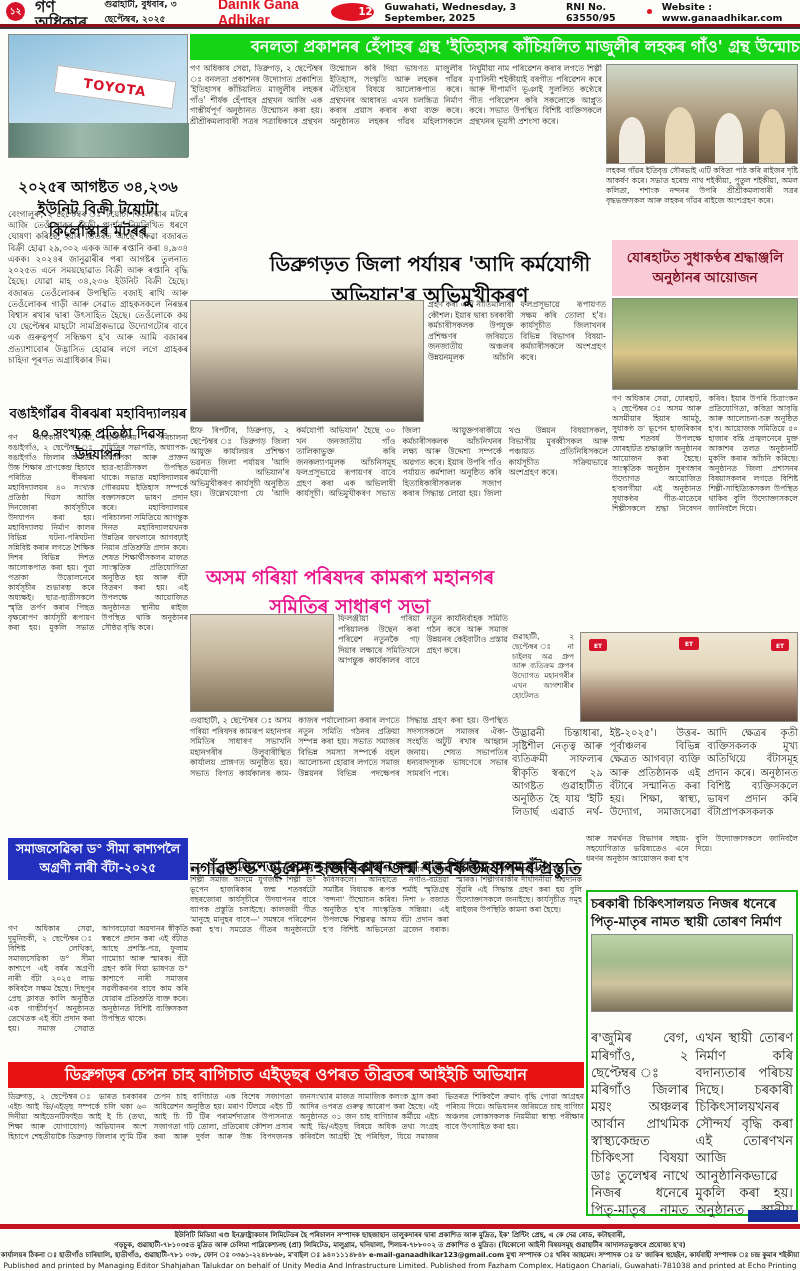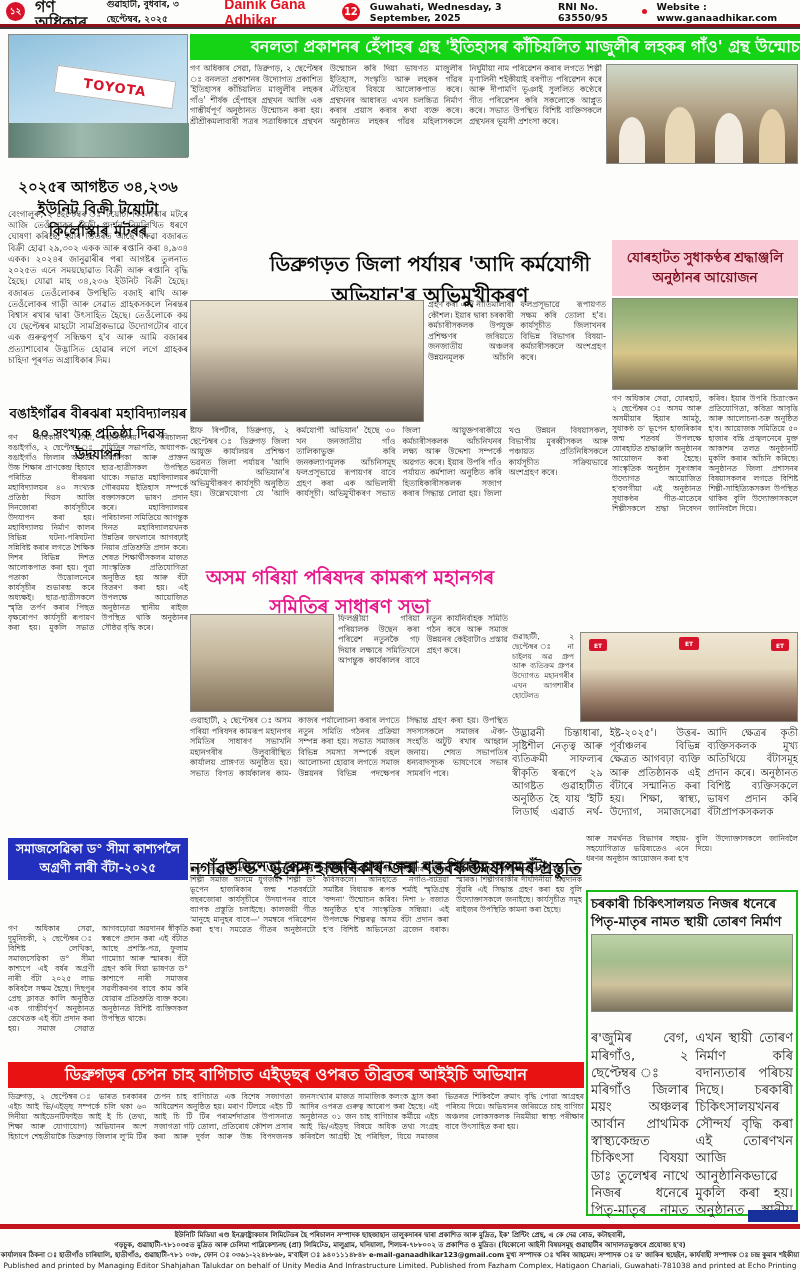--- a/index.html
+++ b/index.html
@@ -16,21 +16,21 @@
   
   #masthead{left:0;top:0;width:800px;height:23px;display:flex;align-items:center;gap:10px;padding:0 6px;box-sizing:border-box;}
   #logo-badge{width:19px;height:19px;border-radius:50%;background:#d6132a;color:#fff;font-size:9px;font-weight:bold;
               display:flex;align-items:center;justify-content:center;flex:0 0 auto;}
   #logo-stack{line-height:1;}
   #logo-top{font-size:6px;color:#d6132a;font-weight:bold;display:block;}
   #logo-main{font-size:16px;font-weight:bold;color:#161616;display:block;}
   #mast-date-as{font-size:9px;font-weight:bold;}
   #mast-title-en{font-size:14px;font-weight:bold;color:#e01322;font-family:"Liberation Sans",sans-serif;}
   #page-badge{width:18px;height:18px;border-radius:50%;background:#e01322;color:#fff;font-size:10px;font-weight:bold;
-              display:flex;align-items:center;justify-content:center;flex:0 0 auto;}
+              display:flex;align-items:center;justify-content:center;flex:0 0 auto;padding-left:25px;}
   #mast-date-en{font-size:9.5px;font-weight:bold;}
   #mast-rni{font-size:9.5px;font-weight:bold;}
   .red-dot{width:5px;height:5px;border-radius:50%;background:#e01322;display:inline-block;flex:0 0 auto;}
   #mast-web{font-size:9.5px;font-weight:bold;}
   #mast-rule{left:0;top:24px;width:800px;height:0;border-top:3px solid #8e1016;box-shadow:0 2px 0 #3a3a3a;}
 
   
   #toyota-photo{left:8px;top:34px;width:180px;height:124px;background:linear-gradient(160deg,#8fc0dd 0%,#bcdcee 45%,#d9e9f2 100%);}
   #toyota-sign{position:absolute;left:46px;top:38px;width:118px;height:26px;background:#fff;border:1px solid #b6b6b6;
                display:flex;align-items:center;justify-content:center;transform:rotate(8deg);}
@@ -152,20 +152,21 @@
   <div class="abs body-text cols2" id="seema-body">গণ অধিকাৰ সেৱা, দুমুনিচকী, ২ ছেপ্টেম্বৰ ঃ বিশিষ্ট লেখিকা, সমাজসেৱিকা ড° সীমা কাশ্যপে এই বৰ্ষৰ অগ্ৰণী নাৰী বঁটা ২০২৫ লাভ কৰিবলৈ সক্ষম হৈছে। দিছপুৰ প্ৰেছ ক্লাবত কালি অনুষ্ঠিত এক গাম্ভীৰ্যপূৰ্ণ অনুষ্ঠানত তেখেতক এই বঁটা প্ৰদান কৰা হয়। সমাজ সেৱাত আগবঢ়োৱা অৱদানৰ স্বীকৃতি স্বৰূপে প্ৰদান কৰা এই বঁটাত আছে প্ৰশস্তি-পত্ৰ, ফুলাম গামোচা আৰু স্মাৰক। বঁটা গ্ৰহণ কৰি দিয়া ভাষণত ড° কাশ্যপে নাৰী সমাজৰ সৱলীকৰণৰ বাবে কাম কৰি যোৱাৰ প্ৰতিশ্ৰুতি ব্যক্ত কৰে। অনুষ্ঠানত বিশিষ্ট ব্যক্তিসকল উপস্থিত থাকে।</div>
 
   <div class="abs" id="banalata-banner">বনলতা প্ৰকাশনৰ হেঁপাহৰ গ্ৰন্থ 'ইতিহাসৰ কাঁচিয়লিত মাজুলীৰ লহকৰ গাঁও' গ্ৰন্থ উন্মোচন</div>
   <div class="abs body-text cols3" id="banalata-body">গণ অধিকাৰ সেৱা, ডিব্ৰুগড়, ২ ছেপ্টেম্বৰ ঃ বনলতা প্ৰকাশনৰ উদ্যোগত প্ৰকাশিত 'ইতিহাসৰ কাঁচিয়লিত মাজুলীৰ লহকৰ গাঁও' শীৰ্ষক হেঁপাহৰ গ্ৰন্থখন আজি এক গাম্ভীৰ্যপূৰ্ণ অনুষ্ঠানত উন্মোচন কৰা হয়। শ্ৰীশ্ৰীকমলাবাৰী সত্ৰৰ সত্ৰাধিকাৰে গ্ৰন্থখন উন্মোচন কৰি দিয়া ভাষণত মাজুলীৰ ইতিহাস, সংস্কৃতি আৰু লহকৰ গাঁৱৰ ঐতিহ্যৰ বিষয়ে আলোকপাত কৰে। গ্ৰন্থখনৰ আধাৰত এখন চলচ্চিত্ৰ নিৰ্মাণ কৰাৰ প্ৰয়াস কৰাৰ কথা ব্যক্ত কৰে। অনুষ্ঠানত লহকৰ গাঁৱৰ মহিলাসকলে নিৰ্ঘুমীয়া নাম পৰিৱেশন কৰাৰ লগতে শিল্পী মৃণালিনী শইকীয়াই বৰগীত পৰিৱেশন কৰে আৰু দীপামণি ভূঞাই সুললিত কণ্ঠেৰে গীত পৰিৱেশন কৰি সকলোকে আপ্লুত কৰে। সভাত উপস্থিত বিশিষ্ট ব্যক্তিসকলে গ্ৰন্থখনৰ ভূয়সী প্ৰশংসা কৰে।</div>
   <div class="abs photo" id="banalata-photo">
     <div class="crowd-blob" style="left:12px;bottom:0;width:26px;height:46px;"></div>
     <div class="crowd-blob" style="left:58px;bottom:0;width:30px;height:56px;background:#e8d8b8;"></div>
     <div class="crowd-blob" style="left:108px;bottom:0;width:28px;height:50px;"></div>
     <div class="crowd-blob" style="left:152px;bottom:0;width:26px;height:54px;background:#e3cfa8;"></div>
   </div>
+  <div class="abs body-text" id="banalata-caption">লহকৰ গাঁৱৰ ইতিবৃত্ত সৌৰভাই এটি কবিতা পাঠ কৰি ৰাইজৰ দৃষ্টি আকৰ্ষণ কৰে। সভাত হৰেন্দ্ৰ নাথ শইকীয়া, পুতুল শইকীয়া, অমল কলিতা, শশাংক নন্দনৰ উপৰি শ্ৰীশ্ৰীকমলাবাৰী সত্ৰৰ বৃদ্ধভক্তসকল আৰু লহকৰ গাঁৱৰ ৰাইজে অংশগ্ৰহণ কৰে।</div>
 
   <div class="abs hl" id="dib-headline">ডিব্ৰুগড়ত জিলা পৰ্যায়ৰ 'আদি কৰ্মযোগী অভিযান'ৰ অভিমুখীকৰণ</div>
   <div class="abs photo" id="dib-photo"></div>
   <div class="abs body-text cols2" id="dib-side">গ্ৰহণ কৰা এটি নীতিমালাৰী কৌশল। ইয়াৰ দ্বাৰা চৰকাৰী কৰ্মচাৰীসকলক উপযুক্ত প্ৰশিক্ষণৰ জৰিয়তে জনজাতীয় অঞ্চলৰ উন্নয়নমূলক আঁচনি ফলপ্ৰসূভাৱে ৰূপায়ণত সক্ষম কৰি তোলা হ'ব। কাৰ্যসূচীত জিলাখনৰ বিভিন্ন বিভাগৰ বিষয়া-কৰ্মচাৰীসকলে অংশগ্ৰহণ কৰে।</div>
   <div class="abs body-text cols4" id="dib-body">ষ্টাফ ৰিপৰ্টাৰ, ডিব্ৰুগড়, ২ ছেপ্টেম্বৰ ঃ ডিব্ৰুগড় জিলা আয়ুক্ত কাৰ্যালয়ৰ প্ৰশিক্ষণ ভৱনত জিলা পৰ্যায়ৰ 'আদি কৰ্মযোগী অভিযান'ৰ অভিমুখীকৰণ কাৰ্যসূচী অনুষ্ঠিত হয়। উল্লেখযোগ্য যে 'আদি কৰ্মযোগী অভিযান' হৈছে ৩০ খন জনজাতীয় গাঁও তালিকাভুক্ত কৰি জনকল্যাণমূলক আঁচনিসমূহ ফলপ্ৰসূভাৱে ৰূপায়ণৰ বাবে গ্ৰহণ কৰা এক অভিলাষী কাৰ্যসূচী। অভিমুখীকৰণ সভাত জিলা আয়ুক্তগৰাকীয়ে কৰ্মচাৰীসকলক আঁচনিখনৰ লক্ষ্য আৰু উদ্দেশ্য সম্পৰ্কে অৱগত কৰে। ইয়াৰ উপৰি গাঁও পৰ্যায়ত কৰ্মশালা অনুষ্ঠিত কৰি হিতাধিকাৰীসকলক সজাগ কৰাৰ সিদ্ধান্ত লোৱা হয়। জিলা খণ্ড উন্নয়ন বিষয়াসকল, বিভাগীয় মুৰব্বীসকল আৰু পঞ্চায়ত প্ৰতিনিধিসকলে কাৰ্যসূচীত সক্ৰিয়ভাৱে অংশগ্ৰহণ কৰে।</div>
 
   <div class="abs" id="jorhat-box">যোৰহাটত সুধাকণ্ঠৰ শ্ৰদ্ধাঞ্জলি অনুষ্ঠানৰ আয়োজন</div>
   <div class="abs photo" id="jorhat-photo"></div>
   <div class="abs body-text cols2" id="jorhat-body">গণ অধিকাৰ সেৱা, যোৰহাট, ২ ছেপ্টেম্বৰ ঃ অসম আৰু অসমীয়াৰ হিয়াৰ আমঠু, সুধাকণ্ঠ ড' ভূপেন হাজৰিকাৰ জন্ম শতবৰ্ষ উপলক্ষে যোৰহাটত শ্ৰদ্ধাঞ্জলি অনুষ্ঠানৰ আয়োজন কৰা হৈছে। সাংস্কৃতিক অনুষ্ঠান সুৰগঙ্গাৰ উদ্যোগত আয়োজিত হ'বলগীয়া এই অনুষ্ঠানত সুধাকণ্ঠৰ গীত-মাতেৰে শিল্পীসকলে শ্ৰদ্ধা নিবেদন কৰিব। ইয়াৰ উপৰি চিত্ৰাংকন প্ৰতিযোগিতা, কবিতা আবৃত্তি আৰু আলোচনা-চক্ৰ অনুষ্ঠিত হ'ব। আয়োজক সমিতিয়ে ৫০ হাজাৰ বন্তি প্ৰজ্বলনেৰে মুক্ত আকাশৰ তলত অনুষ্ঠানটি মুকলি কৰাৰ আঁচনি কৰিছে। অনুষ্ঠানত জিলা প্ৰশাসনৰ বিষয়াসকলৰ লগতে বিশিষ্ট শিল্পী-সাহিত্যিকসকল উপস্থিত থাকিব বুলি উদ্যোক্তাসকলে জানিবলৈ দিয়ে।</div>
 

